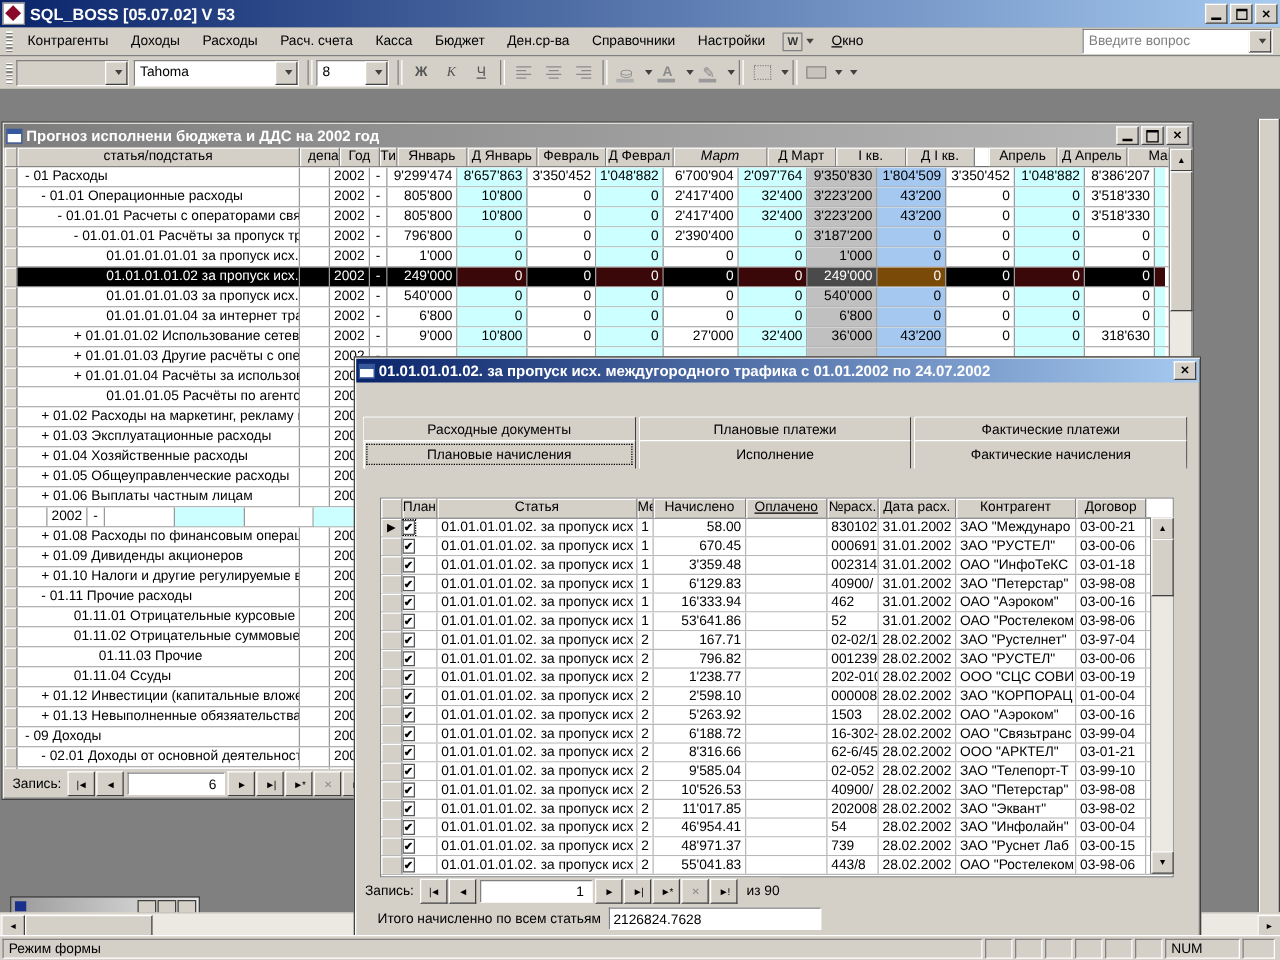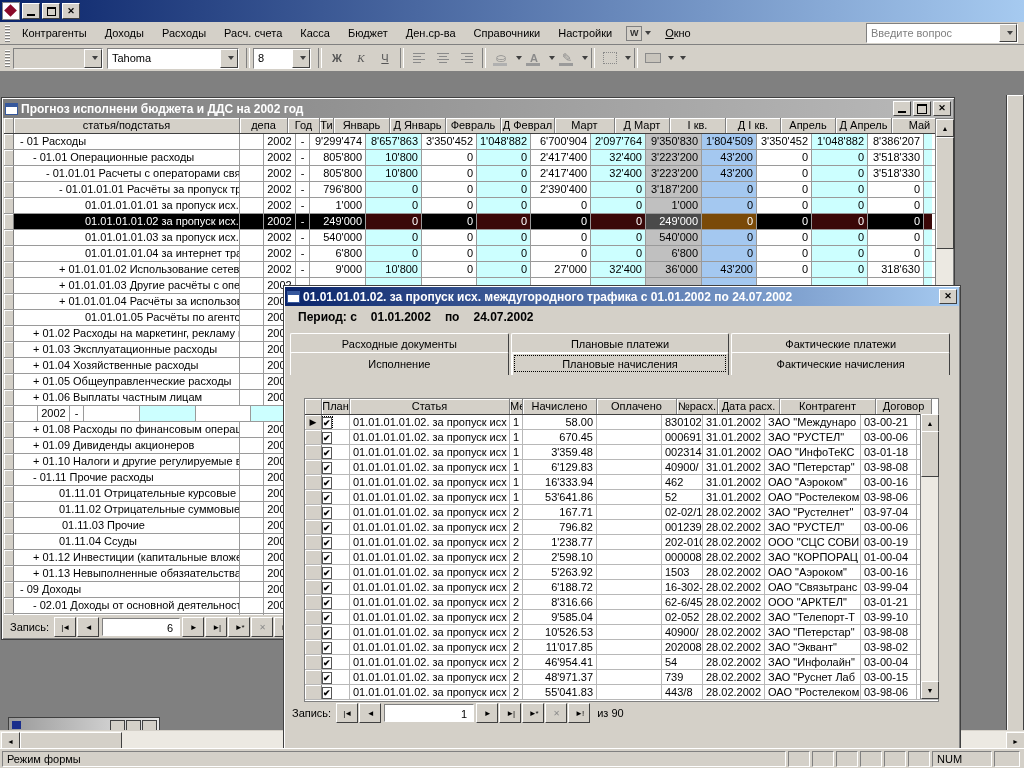--- a/index.html
+++ b/index.html
@@ -139,20 +139,21 @@
 </style>
 </head>
 <body>
 
 <div class="app">
 
   <div class="titlebar">
     <span class="appicon">
         <i></i>
       </span>
+    <span class="ttl">SQL_BOSS [05.07.02] V 53</span>
     <span class="winbtn min">
         <span></span>
       </span>
     <span class="winbtn rest">
         <span></span>
       </span>
     <span class="winbtn">✕</span>
   </div>
 
   <div class="menubar">
@@ -286,32 +287,32 @@
         </span>
       <span class="winbtn max">
           <span></span>
         </span>
       <span class="winbtn">✕</span>
     </div>
     <div class="grid ghead" style="left:2px;top:20px;width:931px;height:16px" id="main-head">
         <div class="grow">
           <span class="rowsel"></span>
           <span style="width: 226px;">статья/подстатья</span>
-          <span style="width: 48px;">депа</span>
+          <span style="width: 32px; text-align: right;">депа</span>
           <span style="width: 32px;">Год</span>
           <span style="width: 14px;">Ти</span>
           <span style="width: 56px;">Январь</span>
           <span style="width: 56px;">Д Январь</span>
           <span style="width: 55px;">Февраль</span>
           <span style="width: 54px;">Д Феврал</span>
-          <span style="width: 60px;">Март</span>
+          <span style="width: 75px; font-style: italic;">Март</span>
           <span style="width: 55px;">Д Март</span>
           <span style="width: 56px;">I кв.</span>
           <span style="width: 55px;">Д I кв.</span>
-          <span style="width: 55px;">Апрель</span>
+          <span style="width: 55px; margin-left: 11px;">Апрель</span>
           <span style="width: 56px;">Д Апрель</span>
           <span style="width: 56px;">Май</span>
           <span class="sliver"></span>
         </div>
       </div>
     <div class="grid" style="left:2px;top:36px;width:931px;height:481px" id="main-body">
         <div class="grow">
           <span class="rowsel"></span>
           <span class="lab" style="padding-left: 6px;">- 01 Расходы</span>
           <span class="dep"></span>
@@ -761,21 +762,21 @@
           <span class="num bgc" style="width: 55px;"></span>
           <span class="num bgg" style="width: 56px;"></span>
           <span class="num bgb" style="width: 55px;"></span>
           <span class="num " style="width: 55px;"></span>
           <span class="num bgc" style="width: 56px;"></span>
           <span class="num " style="width: 56px;"></span>
           <span class="sliver bgc"></span>
         </div>
         <div class="grow">
           <span class="rowsel"></span>
-          <span class="lab" style="padding-left: 48px;">01.11.03 Прочие</span>
+          <span class="lab" style="padding-left: 65px;">01.11.03 Прочие</span>
           <span class="dep"></span>
           <span class="year">2002</span>
           <span class="typ">-</span>
           <span class="num " style="width: 56px;"></span>
           <span class="num bgc" style="width: 56px;"></span>
           <span class="num " style="width: 55px;"></span>
           <span class="num bgc" style="width: 54px;"></span>
           <span class="num " style="width: 60px;"></span>
           <span class="num bgc" style="width: 55px;"></span>
           <span class="num bgg" style="width: 56px;"></span>
@@ -920,43 +921,40 @@
         <span class="ofn">из 8</span>
       </div>
   </div>
 
   <div class="win dialog">
     <div class="ctitle active-grad">
       <span class="formicon"></span>
       <span class="ttl">01.01.01.01.02. за пропуск исх. междугородного трафика с 01.01.2002 по 24.07.2002</span>
       <span class="winbtn">✕</span>
     </div>
-    <div class="period">
-      <span>Период: с</span><span>01.01.2002</span><span>по</span><span>24.07.2002</span>
-    </div>
     <div class="tabrow r1" id="tabs1">
         <span class="tab">Расходные документы</span>
         <span class="tab">Плановые платежи</span>
         <span class="tab">Фактические платежи</span>
       </div>
     <div class="tabrow r2" id="tabs2">
+        <span class="tab active">Плановые начисления</span>
         <span class="tab">Исполнение</span>
-        <span class="tab active">Плановые начисления</span>
         <span class="tab">Фактические начисления</span>
       </div>
 
     <div class="dgridwrap">
       <div class="dhead" id="dlg-head">
           <div class="drow">
             <span class="dsel"></span>
             <span style="width: 28px;">План</span>
             <span style="width: 160px;">Статья</span>
             <span style="width: 13px;">Ме</span>
             <span style="width: 74px;">Начислено</span>
-            <span style="width: 80px;">Оплачено</span>
+            <span style="width: 65px; text-decoration: underline;">Оплачено</span>
             <span style="width: 41px;">№расх.</span>
             <span style="width: 62px;">Дата расх.</span>
             <span style="width: 96px;">Контрагент</span>
             <span style="width: 56px;">Договор</span>
           </div>
         </div>
       <div id="dlg-body">
           <div class="drow">
             <span class="dsel">▶</span>
             <span style="width: 28px;"><span class="chk focus">✔</span></span>
@@ -1199,20 +1197,24 @@
         <span class="nbtn">◄</span>
         <span class="cntbox" style="width: 90px;">1</span>
         <span class="nbtn">►</span>
         <span class="nbtn">►|</span>
         <span class="nbtn">►*</span>
         <span class="nbtn gray">✕</span>
         <span class="nbtn">►!</span>
         <span class="ofn">из 90</span>
       </div>
 
+    <div class="totrow">
+      <span>Итого начисленно по всем статьям</span>
+      <span class="totbox">2126824.7628</span>
+    </div>
   </div>
 
   <div class="statusbar">
     <span class="spanel main">Режим формы</span>
     <span class="spanel tiny"></span>
     <span class="spanel tiny"></span>
     <span class="spanel tiny"></span>
     <span class="spanel tiny"></span>
     <span class="spanel tiny"></span>
     <span class="spanel tiny"></span>

